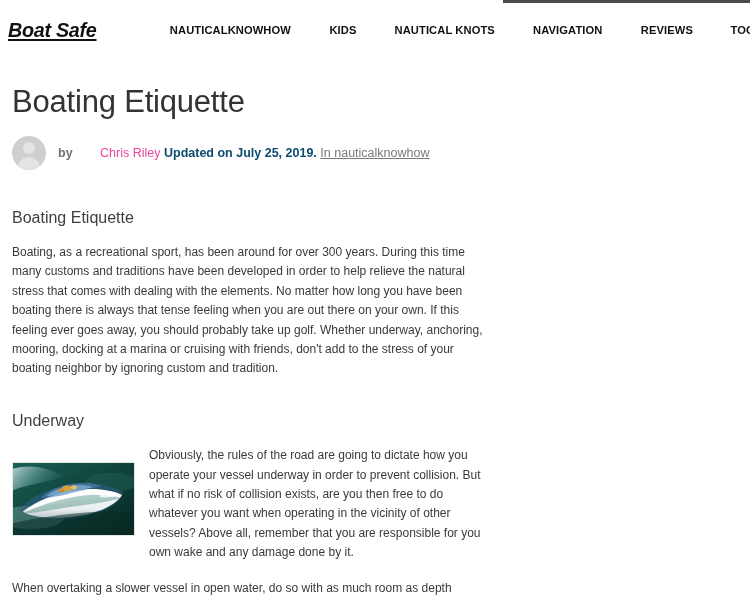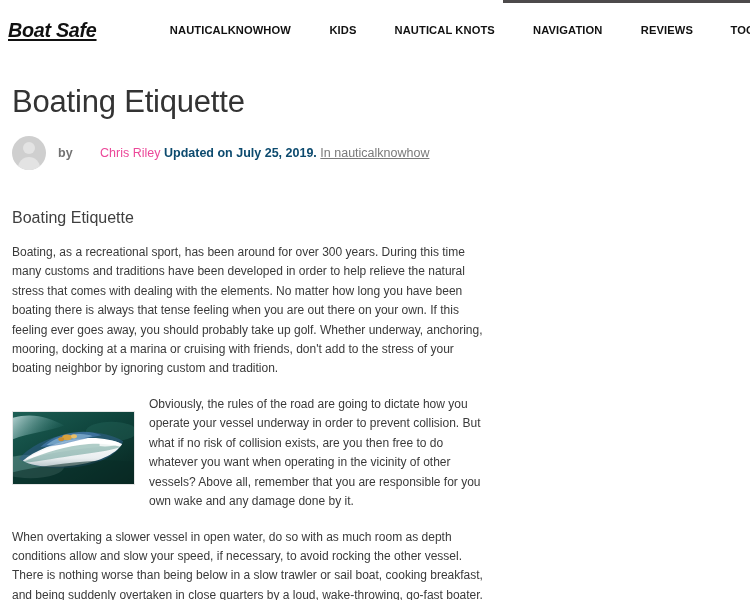--- a/index.html
+++ b/index.html
@@ -198,20 +198,21 @@
       <span class="by-label">by</span>
       <span class="author">Chris Riley</span>
       <span class="updated">Updated on July 25, 2019.</span>
       <a class="cat-link" href="#">In nauticalknowhow</a>
     </div>
   </div>
 
   <h2 class="section-heading">Boating Etiquette</h2>
   <p class="body-text">Boating, as a recreational sport, has been around for over 300 years. During this time many customs and traditions have been developed in order to help relieve the natural stress that comes with dealing with the elements. No matter how long you have been boating there is always that tense feeling when you are out there on your own. If this feeling ever goes away, you should probably take up golf. Whether underway, anchoring, mooring, docking at a marina or cruising with friends, don't add to the stress of your boating neighbor by ignoring custom and tradition.</p>
 
+  <h2 class="section-heading underway">Underway</h2>
 
   <div class="clearfix">
     <figure class="float-figure">
       <svg class="boat-svg" viewBox="0 0 123 74" preserveAspectRatio="none">
         <defs>
           <linearGradient id="water" x1="0" y1="0" x2="1" y2="1">
             <stop offset="0%" stop-color="#1d5f55"></stop>
             <stop offset="45%" stop-color="#0f453d"></stop>
             <stop offset="100%" stop-color="#08241f"></stop>
           </linearGradient>

